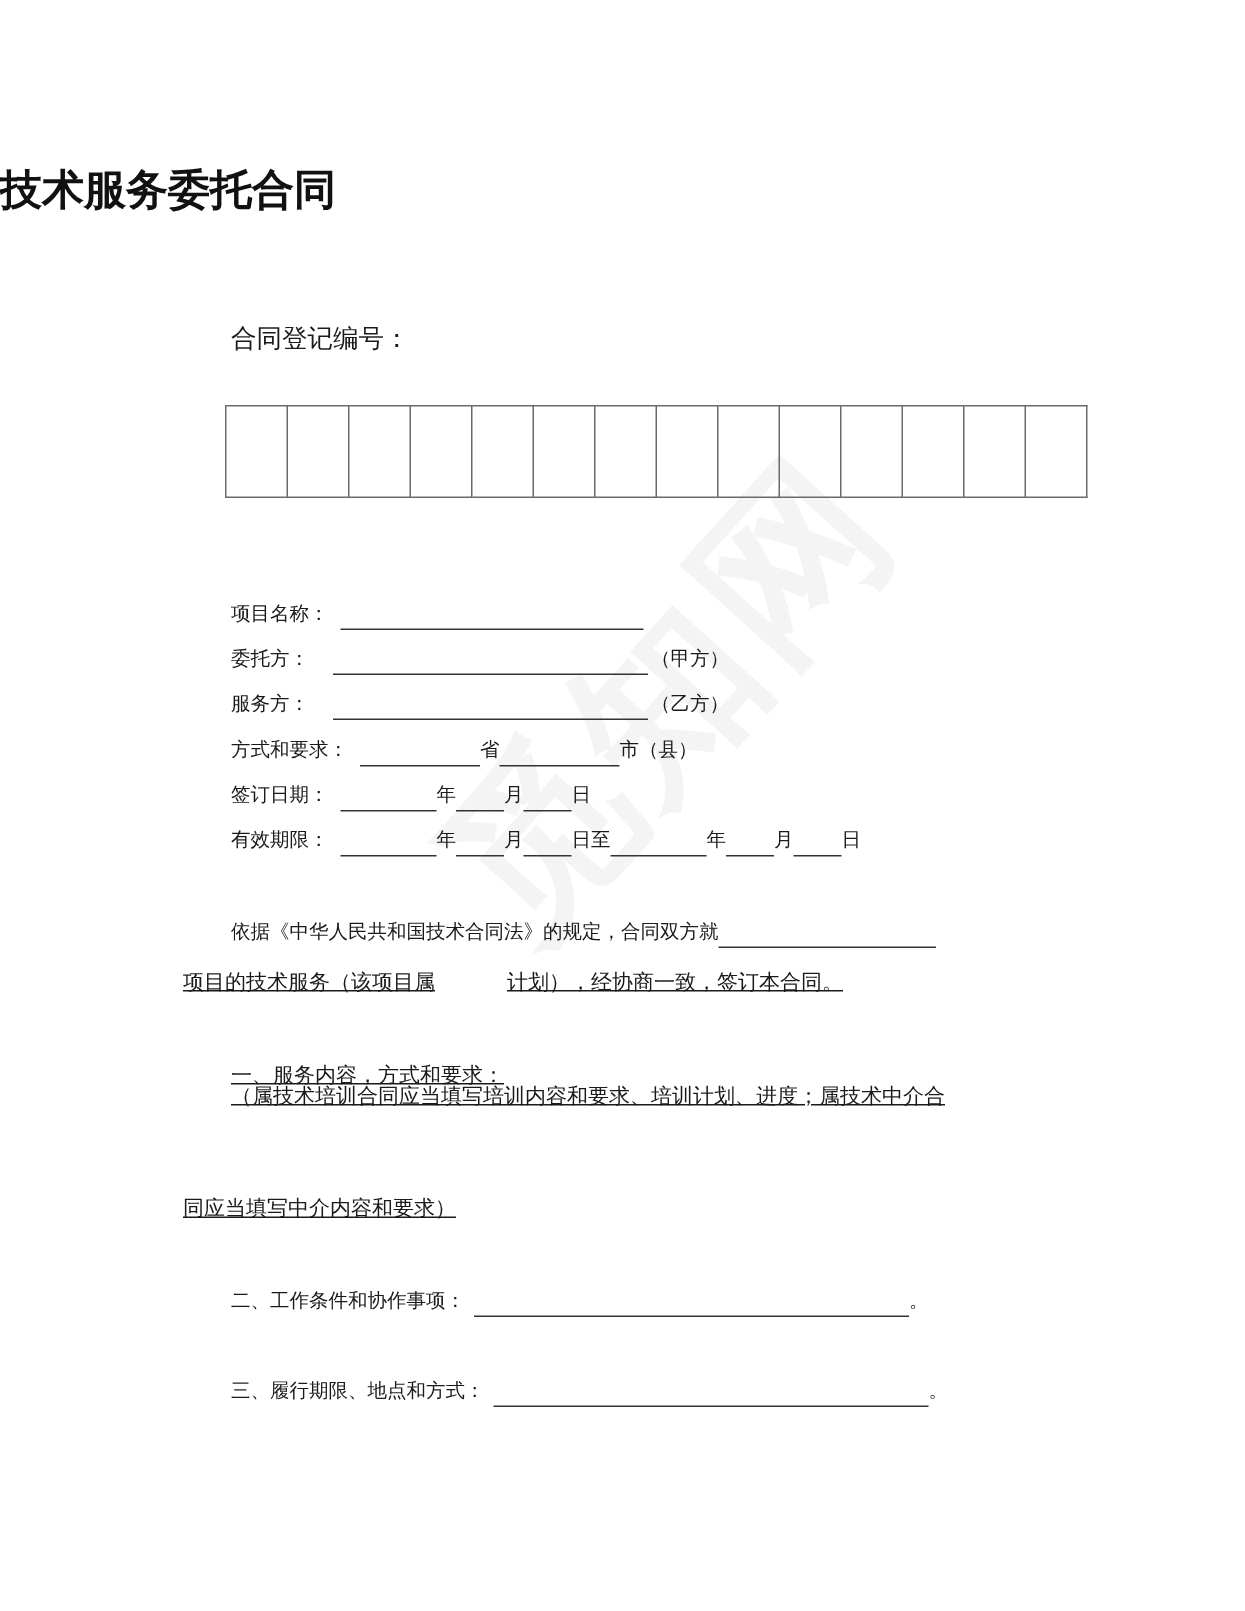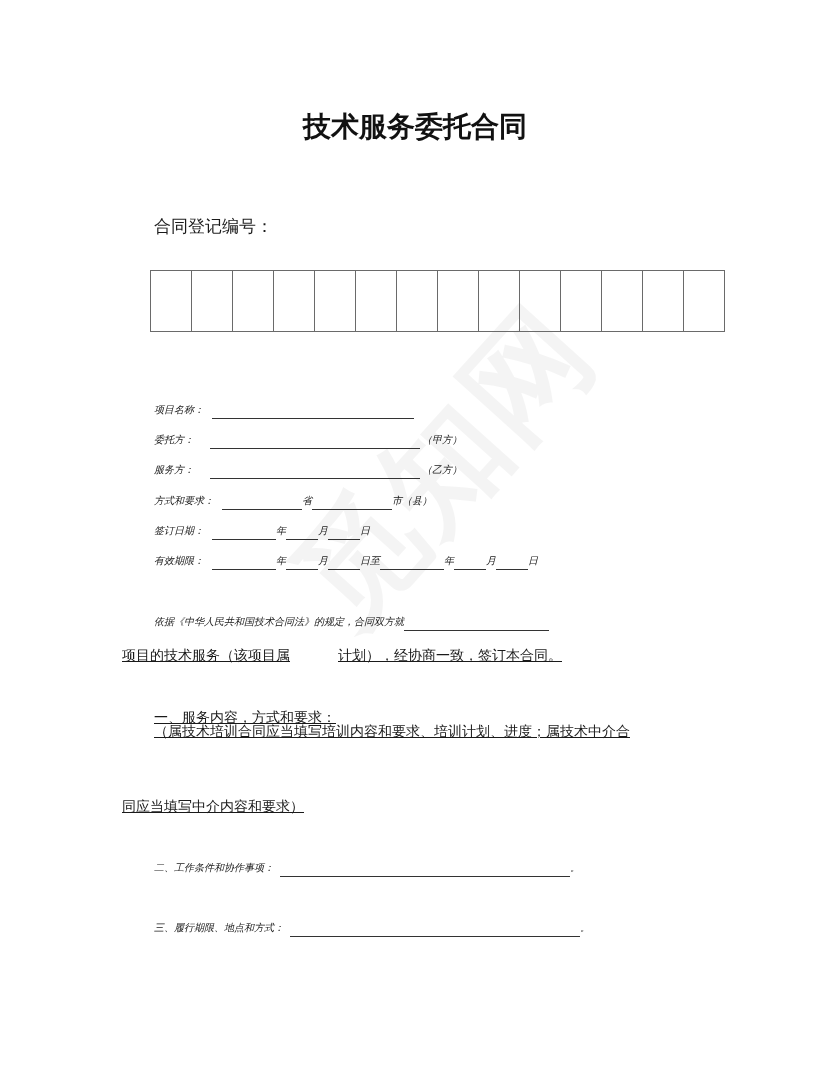--- a/index.html
+++ b/index.html
@@ -4,34 +4,34 @@
 <style>
   html, body { margin: 0; padding: 0; background: #ffffff; }
   body {
     width: 830px; height: 1074px; position: relative; overflow: hidden;
     font-family: "DejaVu Serif", "Liberation Serif", serif;
     color: #1a1a1a;
   }
   .page { position: absolute; left: 0; top: 0; width: 830px; height: 1074px; }
   .title {
     position: absolute; left: 0; width: 830px; top: 108px;
-    text-align: center; font-size: 28px; font-weight: bold;
+    font-size: 28px; font-weight: bold;
     font-family: "DejaVu Sans", "Liberation Sans", sans-serif;
     letter-spacing: 0px; color: #111;
   }
   .txt { position: absolute; font-size: 17px; line-height: 20px; white-space: nowrap; }
   .reg-label { left: 154px; top: 216px; }
   .reg-table {
     position: absolute; left: 150px; top: 270px;
     border-collapse: collapse;
   }
   .reg-table td {
     width: 40px; height: 60px; border: 1.3px solid #6a6a6a; padding: 0;
   }
-  .field-row { position: absolute; left: 154px; font-size: 10px; line-height: 20px; white-space: nowrap; display: flex; align-items: flex-start; font-style: italic; }
+  .field-row { position: absolute; left: 154px; font-size: 13px; line-height: 20px; white-space: nowrap; display: flex; align-items: center; }
   .blank {
     display: inline-block; border-bottom: 1.3px solid #333; height: 18px;
     vertical-align: bottom;
   }
   .lbl { display: inline-block; }
   .para { position: absolute; font-size: 14px; line-height: 20px; white-space: nowrap; text-decoration: underline; }
   .watermark {
     position: absolute; left: 260px; top: 385px;
     font-size: 120px; color: rgba(0,0,0,0.045);
     font-family: "DejaVu Sans", "Liberation Sans", sans-serif; font-weight: bold;

